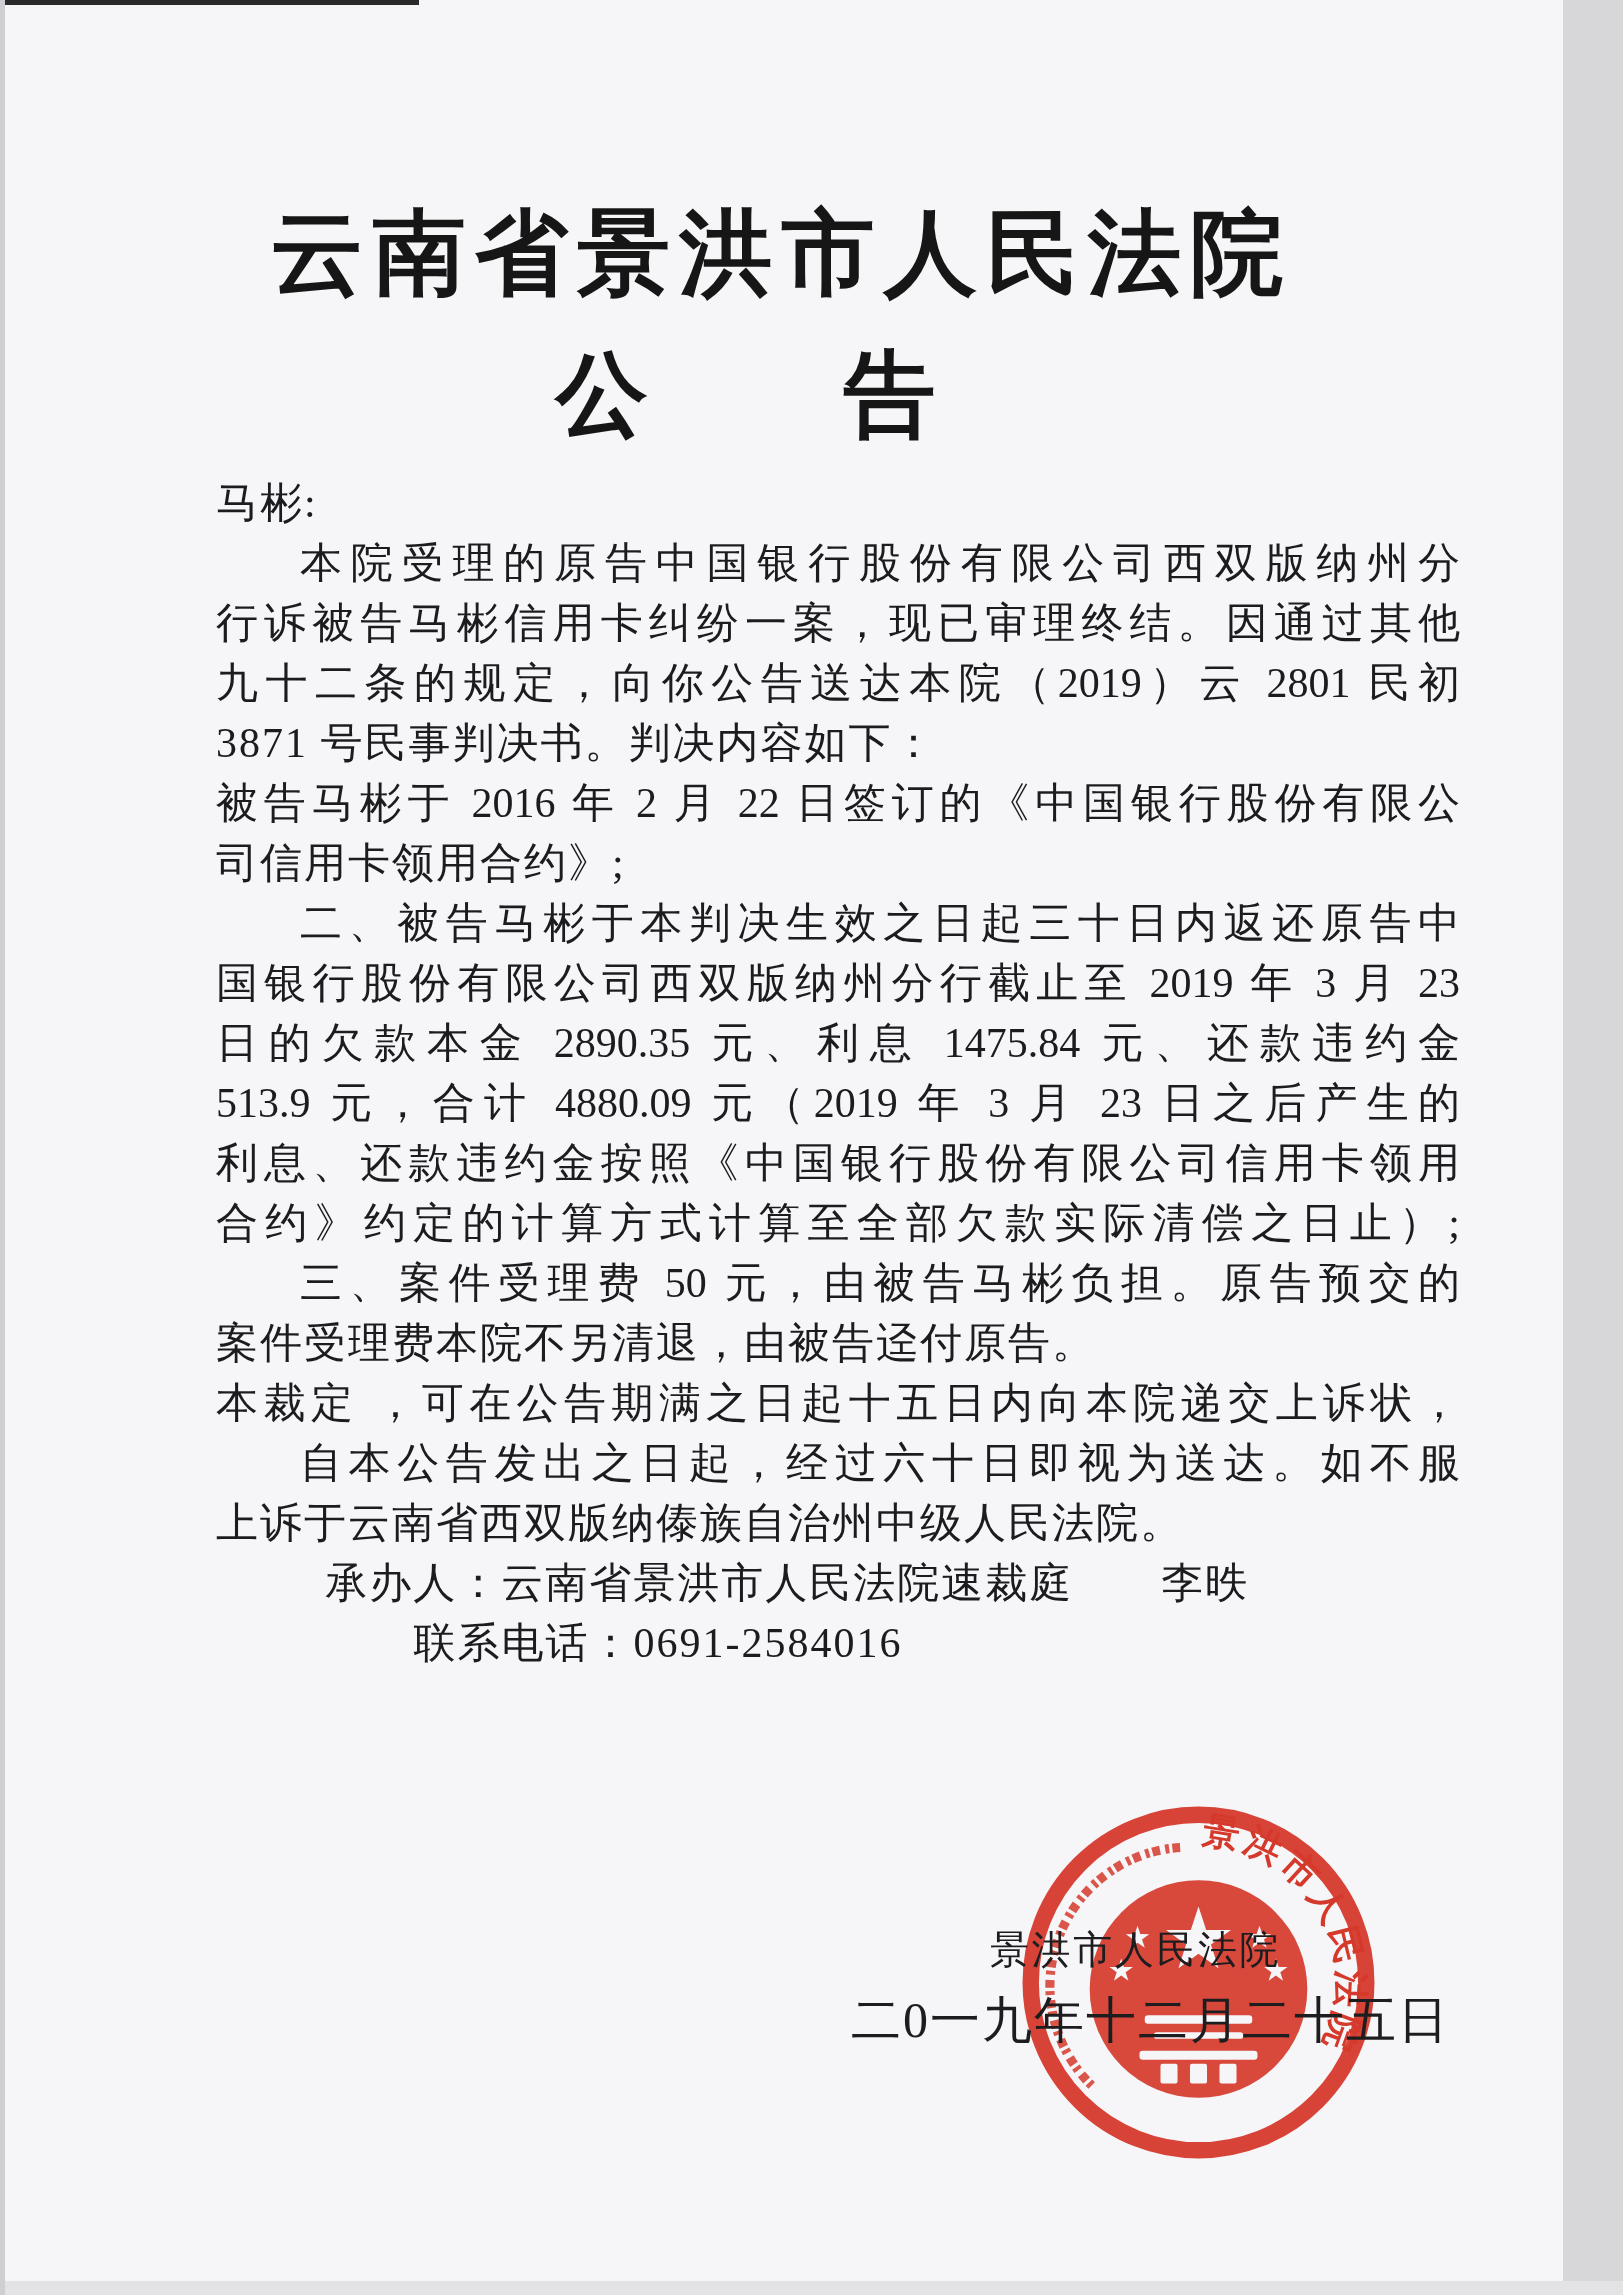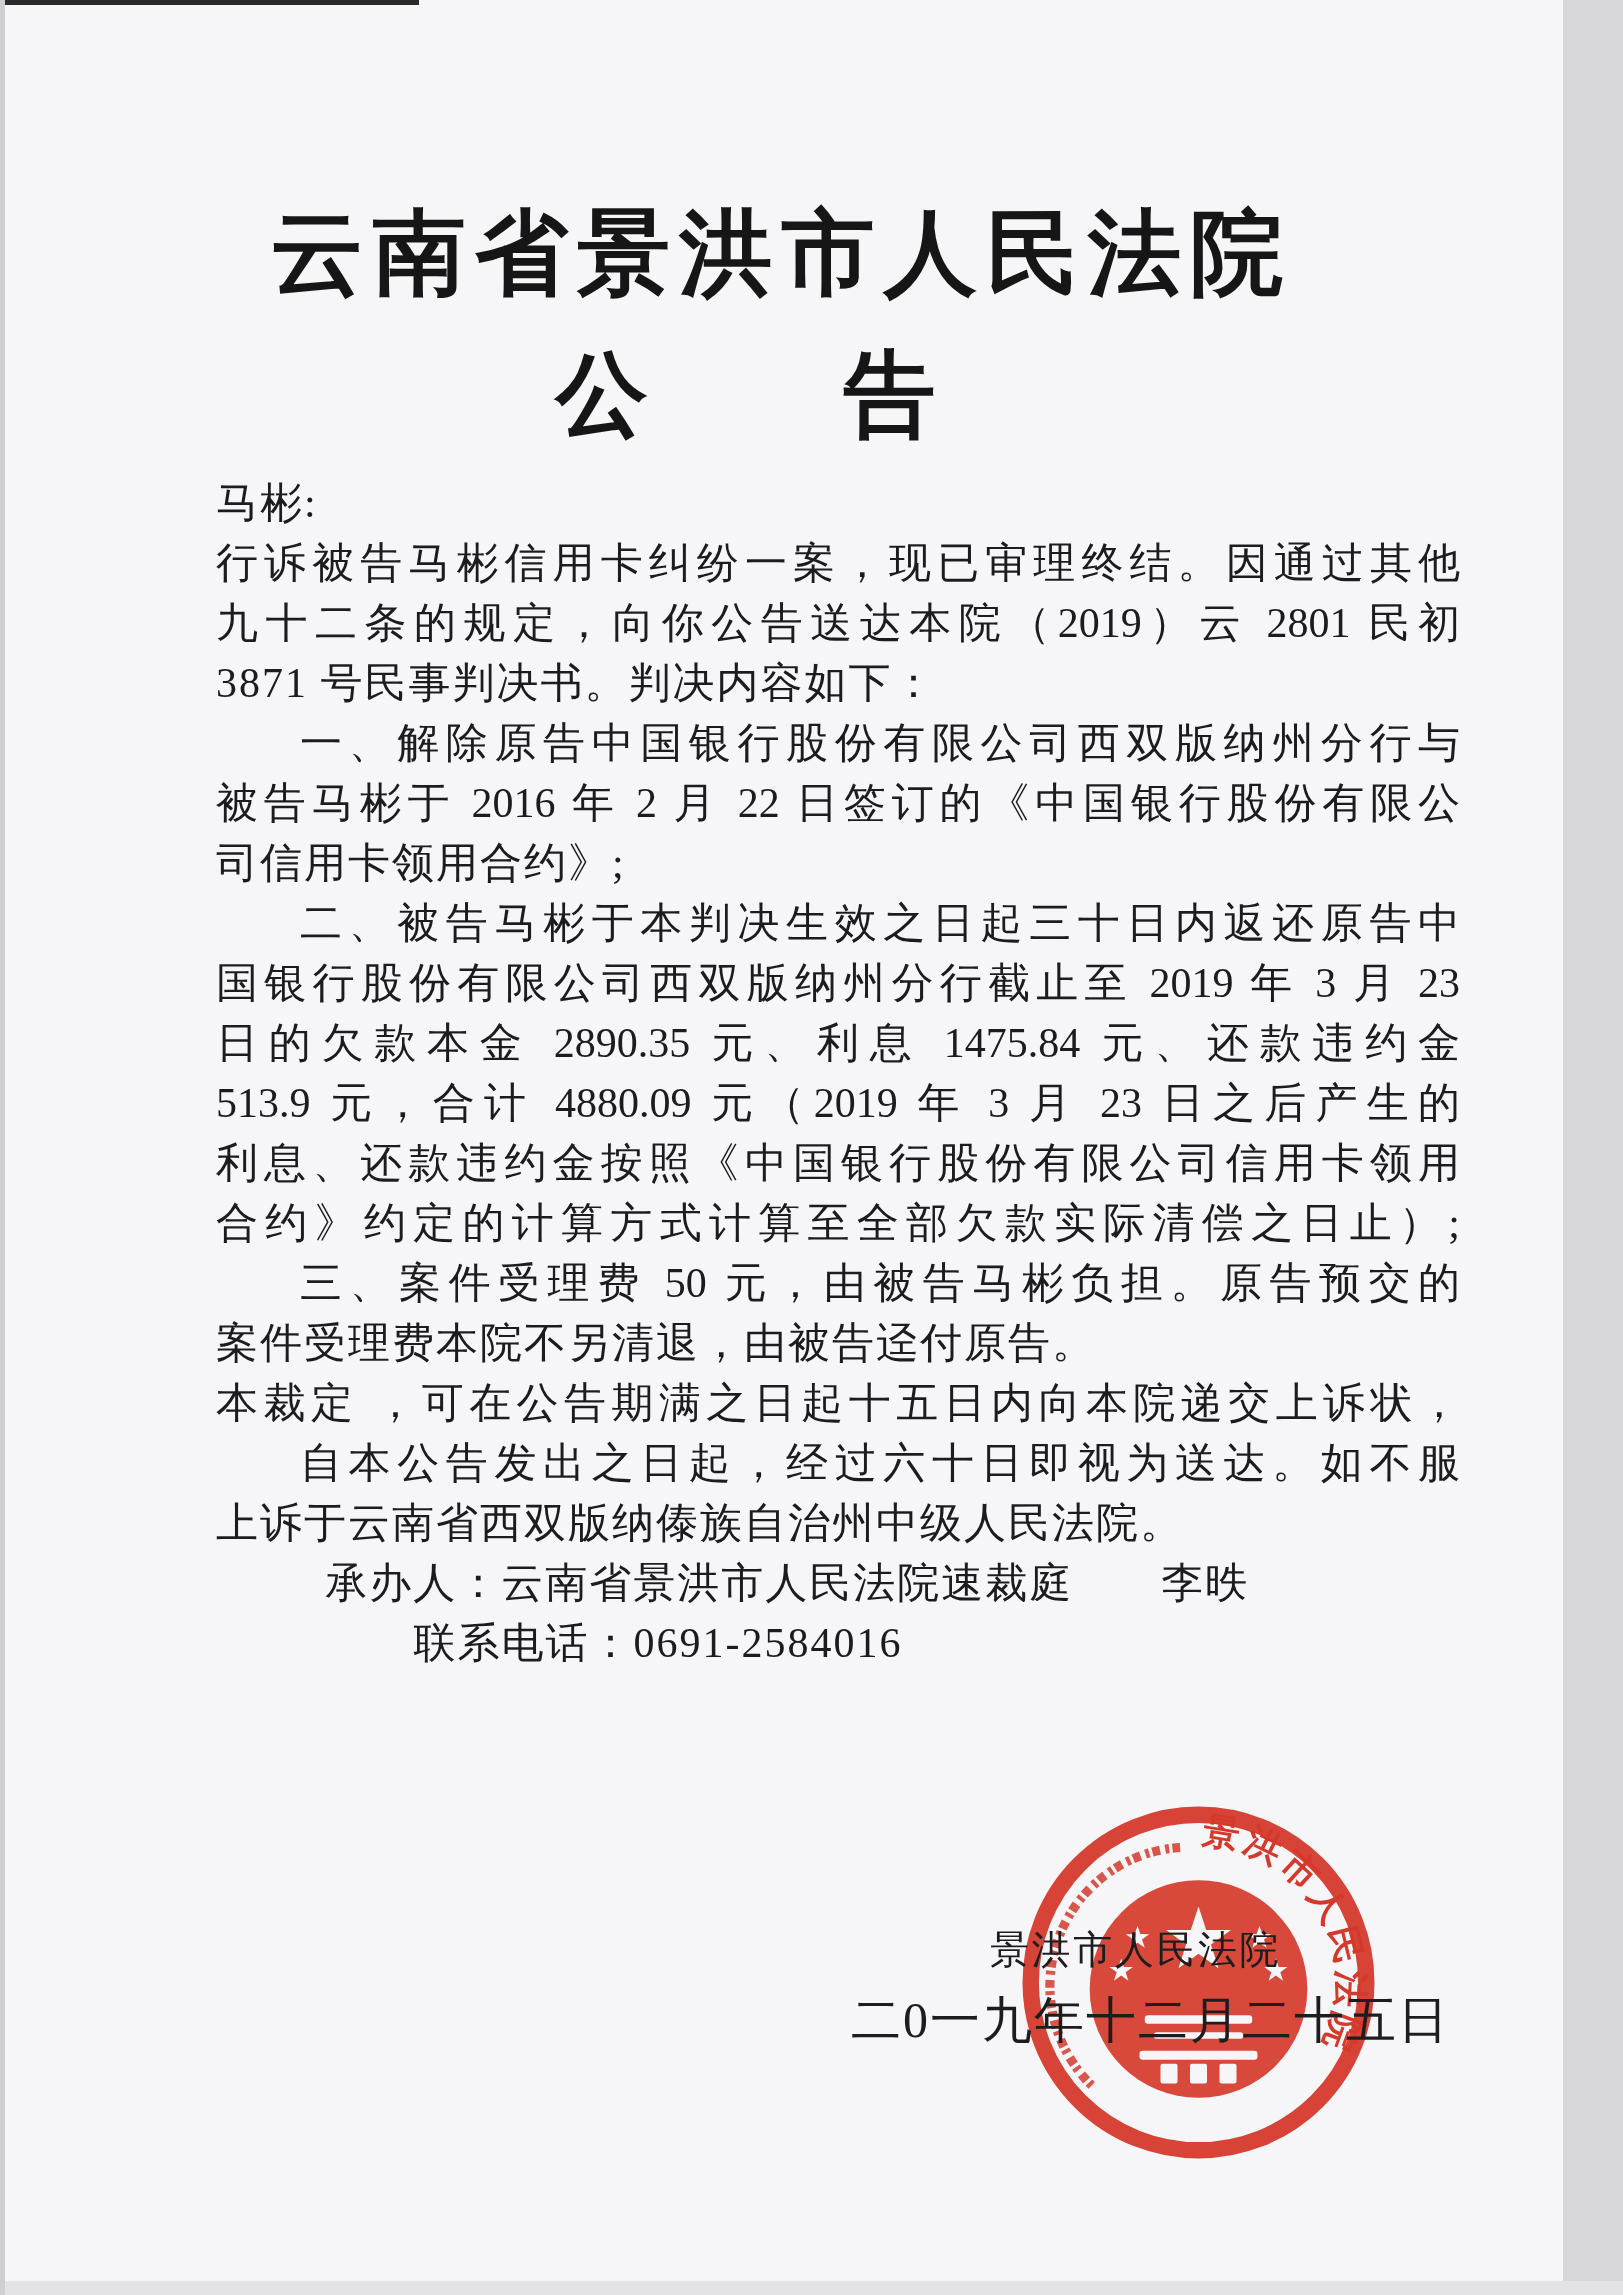--- a/index.html
+++ b/index.html
@@ -66,24 +66,24 @@
 
   <div class="title">云南省景洪市人民法院</div>
 
   <div class="subtitle">
     <span>公</span>
     <span>告</span>
   </div>
 
   <div class="body-lines">
       <div class="line">马彬:</div>
+      <div class="line just" style="padding-left: 2em;">本院受理的原告中国银行股份有限公司西双版纳州分</div>
       <div class="line just">行诉被告马彬信用卡纠纷一案，现已审理终结。因通过其他</div>
       <div class="line just">九十二条的规定，向你公告送达本院（2019）云 2801 民初</div>
       <div class="line">3871 号民事判决书。判决内容如下：</div>
-      <div class="line just" style="padding-left: 2em;">一、解除原告中国银行股份有限公司西双版纳州分行与</div>
       <div class="line just">被告马彬于 2016 年 2 月 22 日签订的《中国银行股份有限公</div>
       <div class="line">司信用卡领用合约》;</div>
       <div class="line just" style="padding-left: 2em;">二、被告马彬于本判决生效之日起三十日内返还原告中</div>
       <div class="line just">国银行股份有限公司西双版纳州分行截止至 2019 年 3 月 23</div>
       <div class="line just">日的欠款本金 2890.35 元、利息 1475.84 元、还款违约金</div>
       <div class="line just">513.9 元，合计 4880.09 元（2019 年 3 月 23 日之后产生的</div>
       <div class="line just">利息、还款违约金按照《中国银行股份有限公司信用卡领用</div>
       <div class="line just">合约》约定的计算方式计算至全部欠款实际清偿之日止）;</div>
       <div class="line just" style="padding-left: 2em;">三、案件受理费 50 元，由被告马彬负担。原告预交的</div>
       <div class="line">案件受理费本院不另清退，由被告迳付原告。</div>

